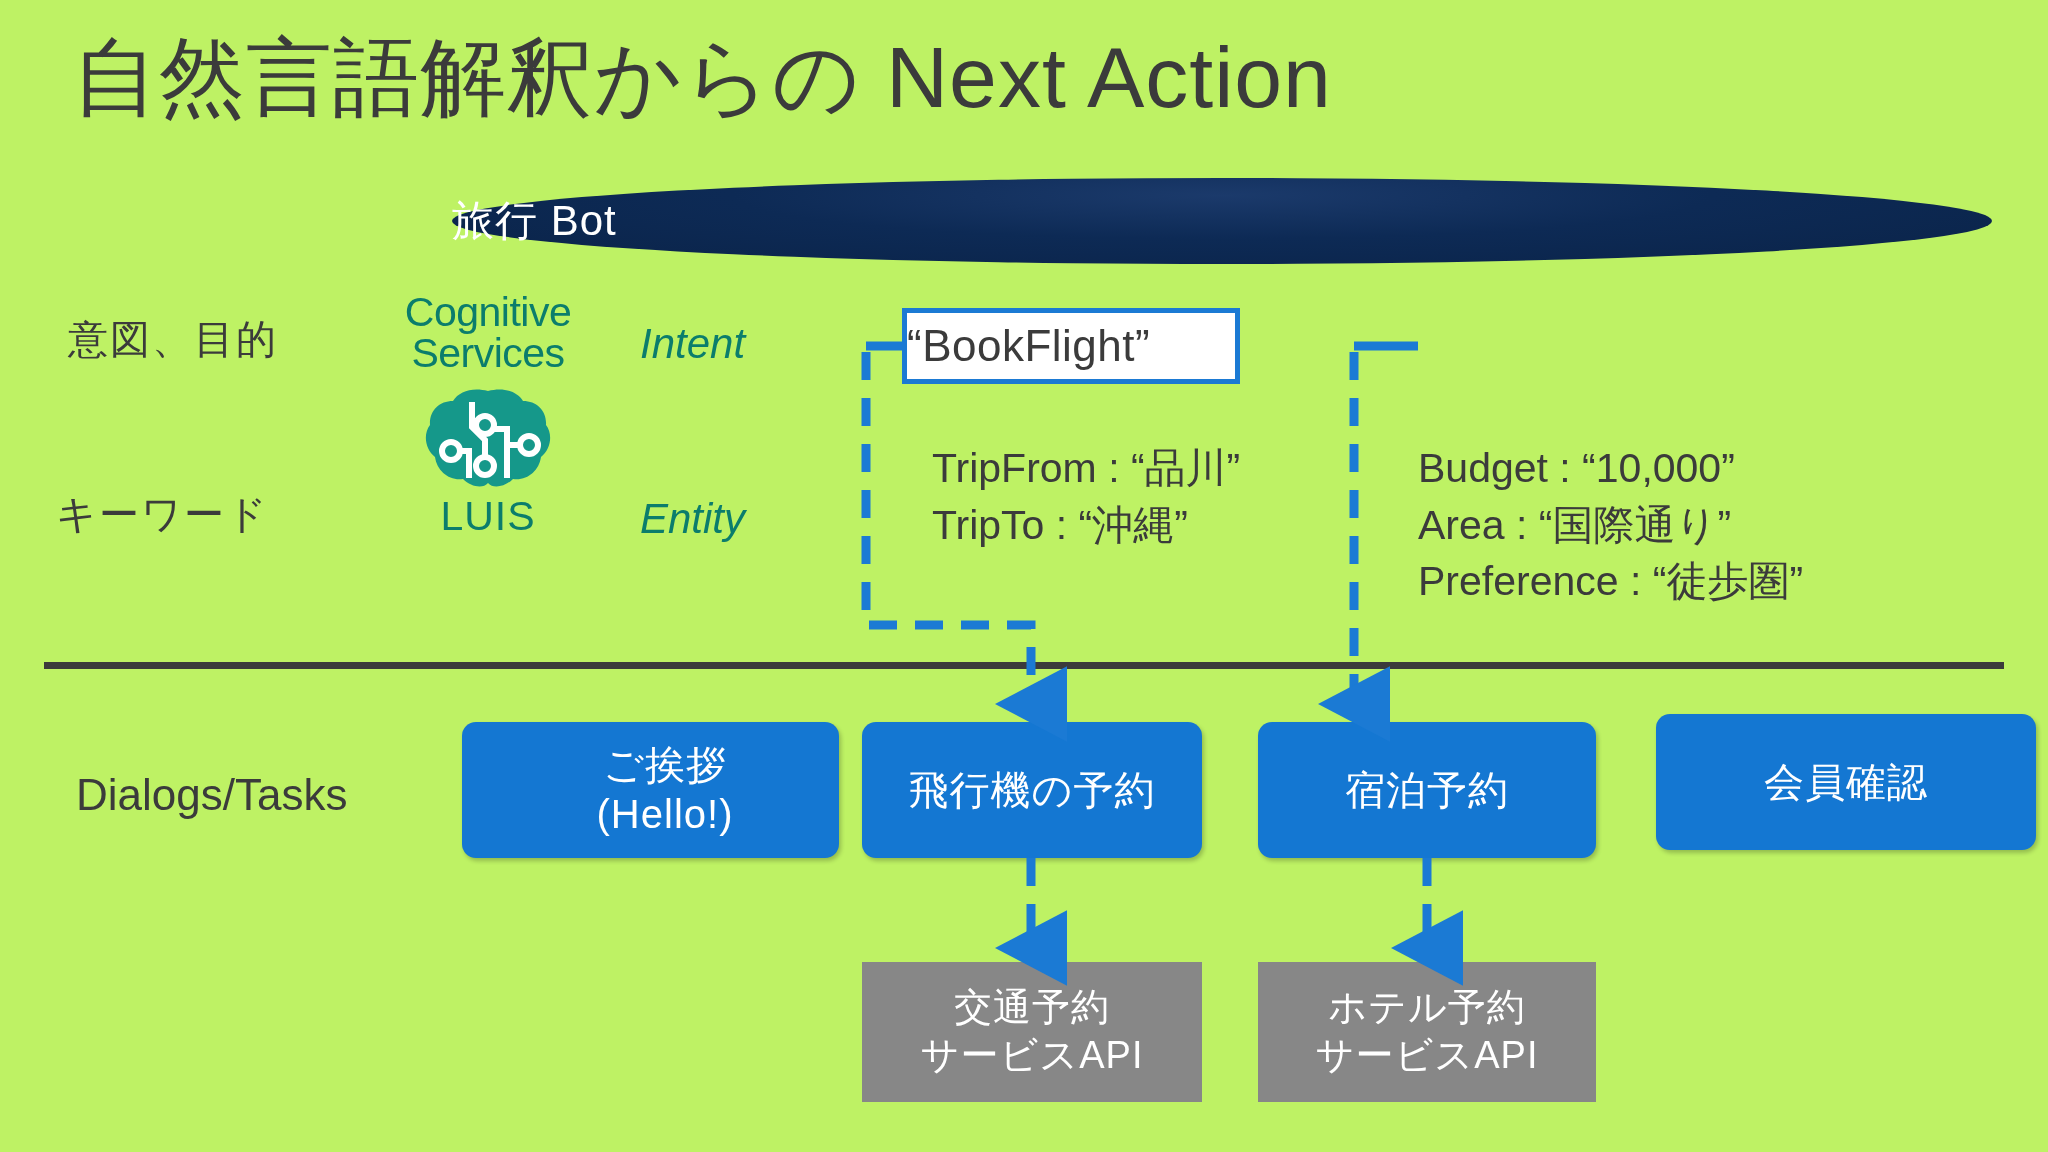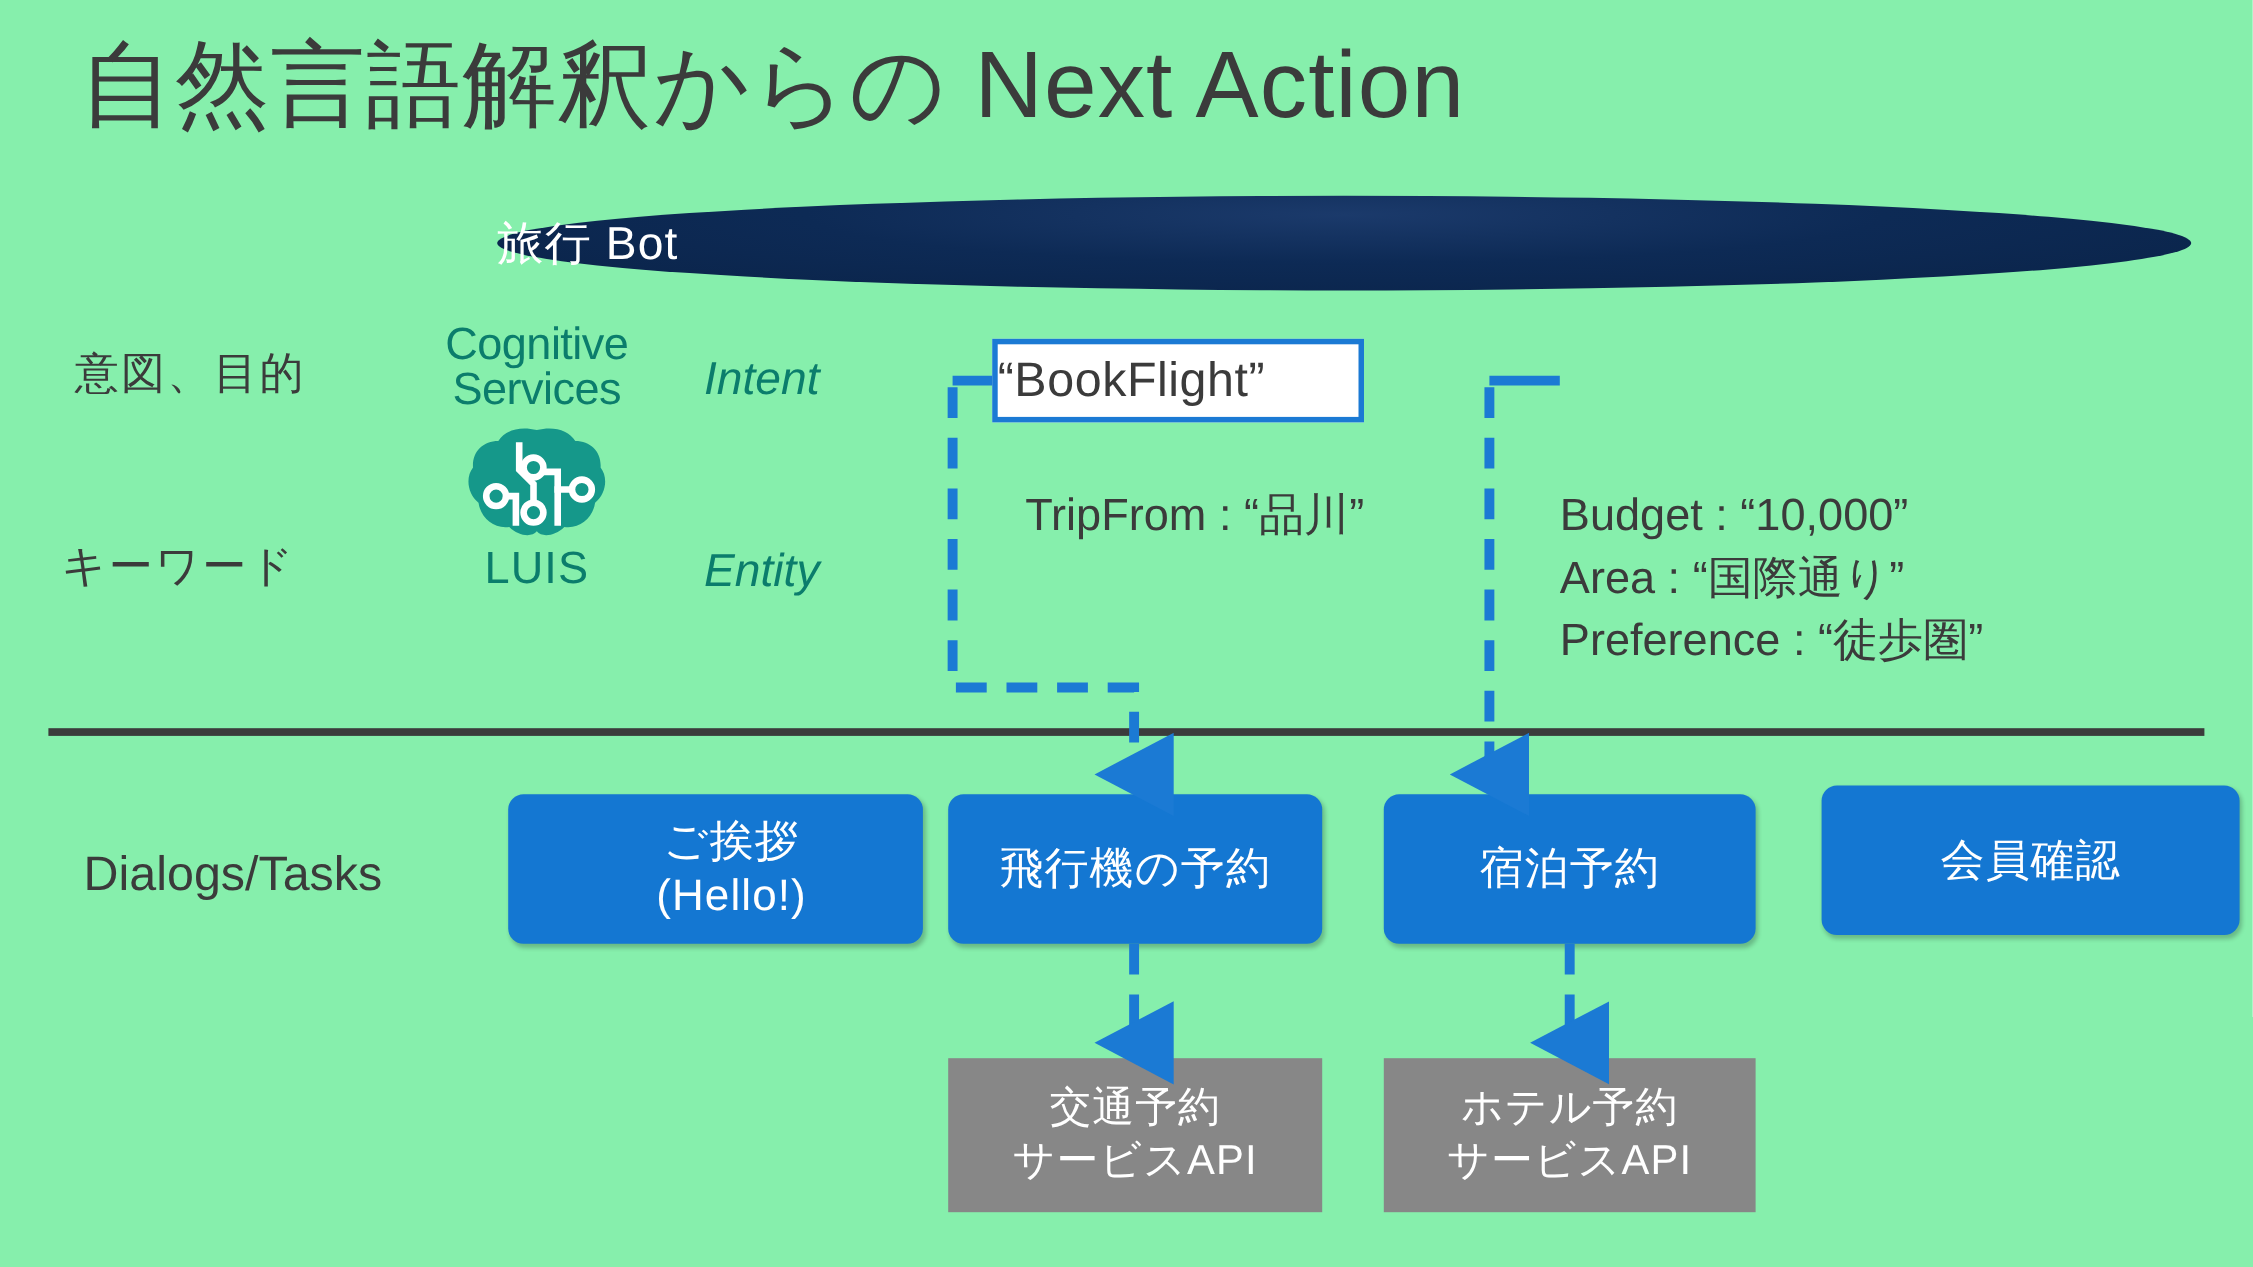--- a/index.html
+++ b/index.html
@@ -9,21 +9,21 @@
     background: #ffffff;
   }
   body {
     font-family: "Liberation Sans", "DejaVu Sans", sans-serif;
     color: #262626;
   }
   #slide {
     position: relative;
     width: 2048px;
     height: 1152px;
-    background: #86efac;
+    background: #bef264;
     overflow: hidden;
   }
   .abs { position: absolute; }
 
   
   #page-title {
     left: 72px;
     top: 28px;
     font-size: 86px;
     font-weight: 400;
@@ -241,20 +241,21 @@
 
   <div class="abs kind-word" id="kind-intent">Intent</div>
   <div class="abs kind-word" id="kind-entity">Entity</div>
 
   <div class="abs intent-box" id="intent-box-flight">
     <span class="intent-box-label">“BookFlight”</span>
   </div>
 
   <div class="abs entity-list" id="entity-list-flight">
     <div>TripFrom : “品川”</div>
+    <div>TripTo : “沖縄”</div>
   </div>
   <div class="abs entity-list" id="entity-list-hotel">
     <div>Budget : “10,000”</div>
     <div>Area : “国際通り”</div>
     <div>Preference : “徒歩圏”</div>
   </div>
 
   <div class="abs" id="section-divider"></div>
 
   <div class="abs dialog-box" id="dialog-box-0">

